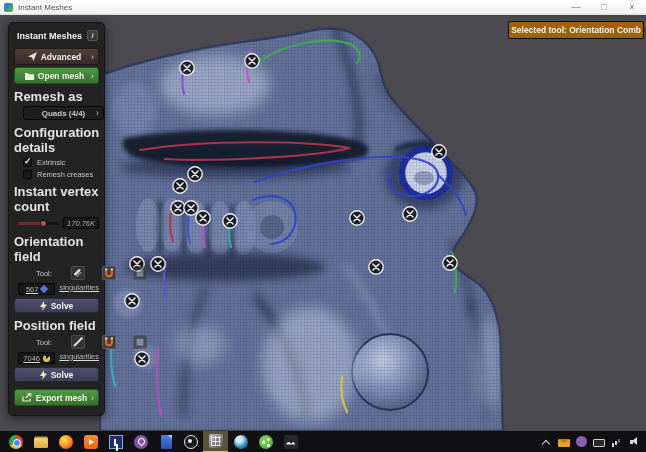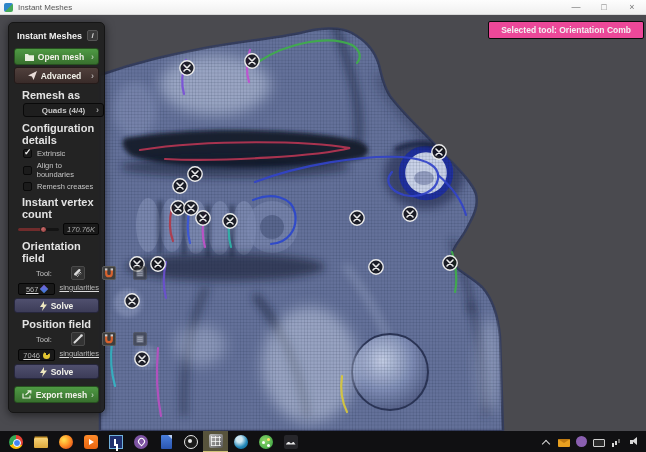--- a/index.html
+++ b/index.html
@@ -12,40 +12,40 @@
     border-bottom:1px solid #d8d8d8; z-index:40; }
   .app-ico { width:9px; height:9px; margin:0 5px 0 4px; border-radius:2px;
     background:linear-gradient(135deg,#2f86c8 0 50%, #46a85a 50% 100%); }
   .tb-title { font-size:8px; color:#555; }
   .win-ctrls { margin-left:auto; display:flex; height:100%; }
   .win-ctrls span { width:28px; text-align:center; font-size:9px; line-height:15px; color:#777; }
 
   
   .viewport { position:absolute; left:0; top:15px; width:646px; height:416px; background:#4a4a4f; }
   #mesh-svg { position:absolute; left:0; top:0; }
-  .tooltip { position:absolute; top:6px; right:2px; background:#ec4899; border:1px solid #0a0a0a;
-    color:#f2f2f2; font-size:8.5px; font-weight:bold; padding:3px 12px; border-radius:2px; z-index:30; }
+  .tooltip { position:absolute; top:6px; right:2px; background:#a16207; border:1px solid #0a0a0a;
+    color:#f2f2f2; font-size:8.5px; font-weight:bold; padding:3px 2px; border-radius:2px; z-index:30; }
 
   
   .panel { position:absolute; left:8px; top:7px; width:97px; z-index:20;
     background:rgba(33,33,33,0.94); border:1px solid #151515; border-radius:5px;
     box-shadow:0 2px 10px rgba(0,0,0,0.55); padding:5px 5px 7px 5px; color:#ddd; }
   .p-header { display:flex; align-items:center; justify-content:space-between; padding:2px 1px 5px 3px; }
   .p-title { font-size:9px; font-weight:bold; color:#f0f0f0; }
   .info-btn { width:11px; height:11px; background:#3a3a3a; border:1px solid #555; border-radius:2px;
     font-size:8px; font-weight:bold; color:#ccc; text-align:center; line-height:10px; font-style:italic; }
   .btn { position:relative; display:flex; align-items:center; justify-content:center; gap:4px;
     width:100%; height:17px; margin:2px 0; border-radius:3px; font-size:8.5px; font-weight:bold;
     color:#f2f2ea; border:1px solid #111; }
   .btn .chev::after, .drop .chev::after { content:"›"; font-size:9px; color:rgba(255,255,255,.55);
     position:absolute; right:4px; top:50%; transform:translateY(-54%); font-weight:bold; }
   .btn.green { background:linear-gradient(#4f9a44,#38702e); border-color:#26511f; }
   .btn.maroon { background:linear-gradient(#50403c,#392b29); border-color:#241a19; }
   .btn.solve { background:linear-gradient(#50506e,#3c3c58); border-color:#26263c; height:15px; margin:3px 0 2px 0;text-align:right; }
-  .sec-label { font-size:11px; font-weight:bold; color:#e2e2e2; margin:5px 0 2px 8px; }
+  .sec-label { font-size:13px; font-weight:bold; color:#e2e2e2; margin:5px 0 2px 0; }
   .drop { position:relative; display:flex; align-items:center; justify-content:center;
     width:81px; height:14px; margin:1px 0 2px 9px; background:#1e1e1e; border:1px solid #090909;
     border-radius:3px; font-size:8px; font-weight:bold; color:#c8c8c8; }
   .cb-row { display:flex; align-items:center; gap:5px; margin:3px 0 3px 9px; }
   .cb-box { width:9px; height:9px; background:#1b1b1b; border:1px solid #090909; border-radius:2px;
     position:relative; }
   .cb-row.on .cb-box::after { content:"✓"; position:absolute; left:0px; top:-3px; color:#f0f0f0;
     font-size:9px; font-weight:bold; }
   .cb-label { font-size:7.5px; color:#c4c4c4; }
   .slider-row { display:flex; align-items:center; gap:4px; margin:3px 0 1px 4px; }
@@ -305,50 +305,46 @@
     </svg>
 
     <div class="tooltip">Selected tool: Orientation Comb</div>
 
     <div class="panel">
       <div class="p-header">
         <span class="p-title">Instant Meshes</span>
         <span class="info-btn">i</span>
       </div>
 
+      <div class="btn maroon">
+        <svg width="9" height="9" viewBox="0 0 10 10">
+            <path d="M0,5 L10,0 L6.2,10 L4.4,6 Z" fill="#e8dcd8"></path>
+          </svg>
+        <span>Advanced</span>
+        <span class="chev"></span>
+      </div>
+
       <div class="btn green">
         <svg width="9" height="8" viewBox="0 0 9 8">
             <path d="M0,1 h3 l1,1.2 h5 v5.8 h-9 z" fill="#e9efdf"></path>
           </svg>
         <span>Open mesh</span>
         <span class="chev"></span>
       </div>
 
-      <div class="btn maroon">
-        <svg width="9" height="9" viewBox="0 0 10 10">
-            <path d="M0,5 L10,0 L6.2,10 L4.4,6 Z" fill="#e8dcd8"></path>
-          </svg>
-        <span>Advanced</span>
-        <span class="chev"></span>
-      </div>
-
       <div class="sec-label">Remesh as</div>
       <div class="drop">
         <span>Quads (4/4)</span>
         <span class="chev"></span>
       </div>
 
       <div class="sec-label">Configuration details</div>
       <div class="cb-row on">
         <span class="cb-box"></span>
         <span class="cb-label">Extrinsic</span>
-      </div>
-      <div class="cb-row">
-        <span class="cb-box"></span>
-        <span class="cb-label">Align to boundaries</span>
       </div>
       <div class="cb-row">
         <span class="cb-box"></span>
         <span class="cb-label">Remesh creases</span>
       </div>
 
       <div class="sec-label">Instant vertex count</div>
       <div class="slider-row">
         <div class="slider-track">
           <div class="slider-fill"></div>

